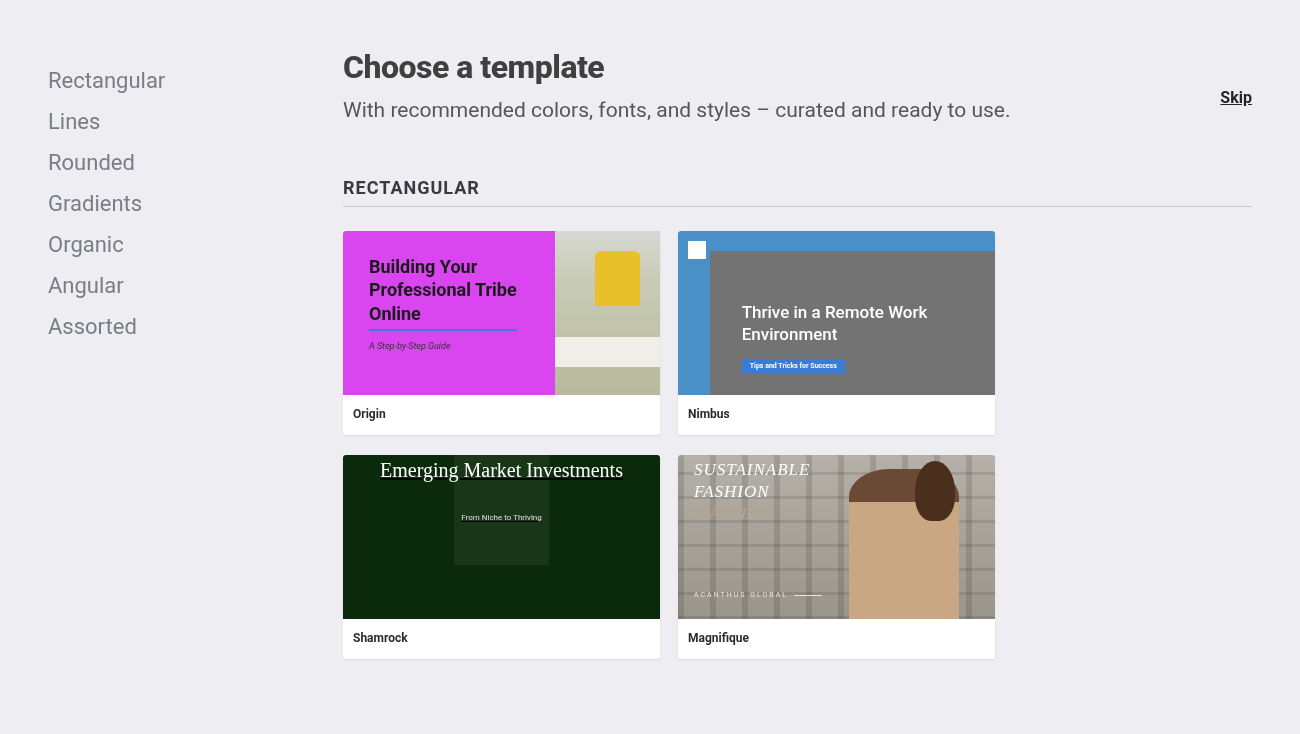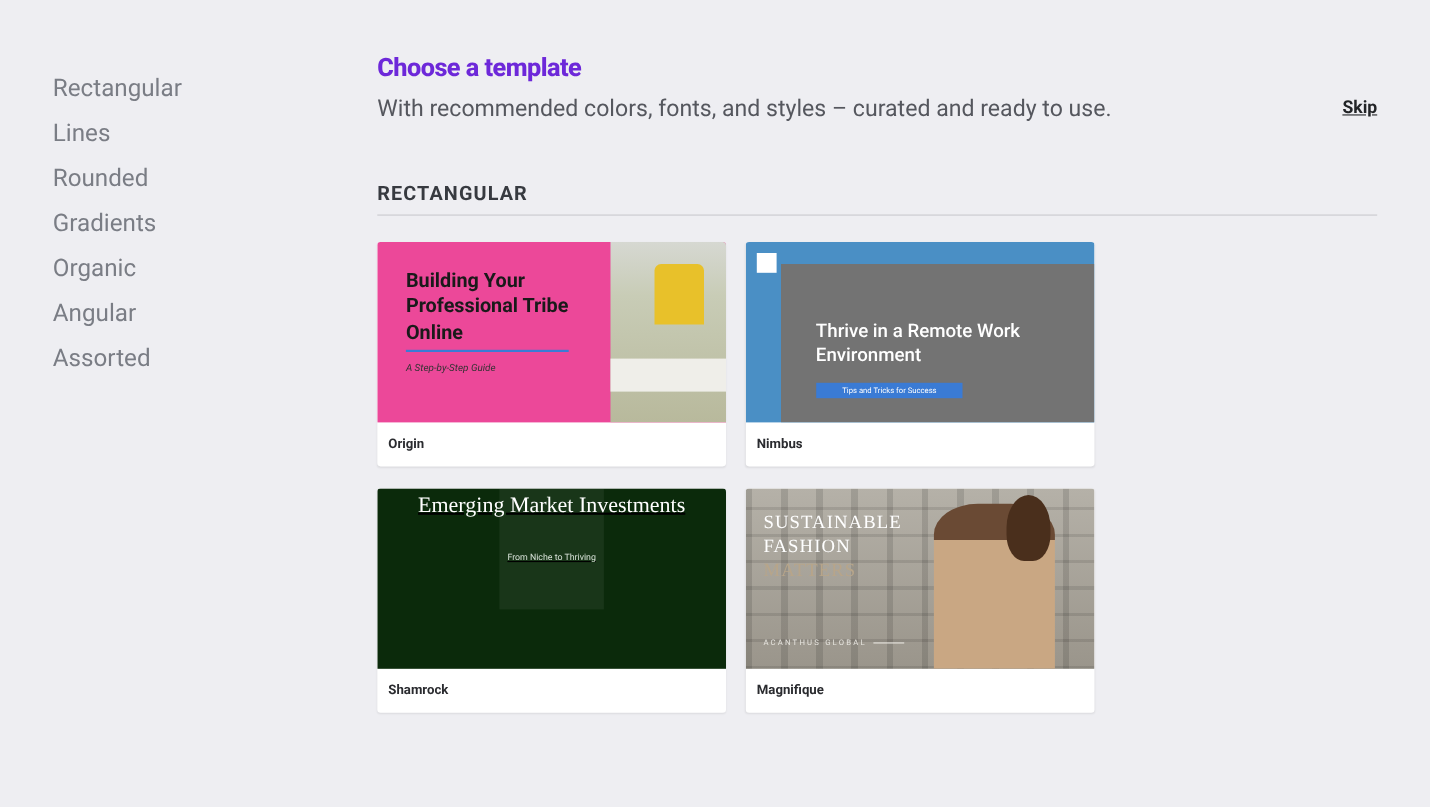--- a/index.html
+++ b/index.html
@@ -29,23 +29,23 @@
   flex: 1;
   padding: 48px 48px 0 48px;
   position: relative;
 }
 .header-row {
   display: flex;
   justify-content: space-between;
   align-items: flex-start;
 }
 .page-title {
-  font-size: 23px;
+  font-size: 32px;
   font-weight: 800;
-  color: #6d28d9;
+  color: #404040;
   letter-spacing: -0.5px;
 }
 .subtitle {
   font-size: 21px;
   color: #55575e;
   margin-top: 12px;
 }
 .skip {
   font-size: 16px;
   font-weight: 700;
@@ -87,21 +87,21 @@
 }
 .card-label {
   padding: 12px 10px 14px 10px;
   font-size: 12px;
   font-weight: 700;
   color: #2a2b2f;
 }
 
 .origin-thumb {
   display: flex;
-  background: #ec4899;
+  background: #d946ef;
 }
 .origin-left {
   flex: 0 0 67%;
   padding: 24px 0 0 26px;
 }
 .origin-title {
   font-size: 18px;
   font-weight: 700;
   color: #1a1a1a;
   line-height: 1.3;
@@ -159,22 +159,23 @@
 .nimbus-title {
   font-size: 17px;
   font-weight: 500;
   line-height: 1.3;
 }
 .nimbus-tag {
   display: inline-block;
   background: #3a7bd5;
   color: #fff;
   font-size: 7px;
-  padding: 3px 24px;
+  padding: 3px 8px;
   margin-top: 14px;
+  font-weight: bold;
 }
 
 .shamrock-thumb {
   background: #0b2a0b;
   display: flex;
   flex-direction: column;
   align-items: center;
   justify-content: flex-start;
   position: relative;
   text-decoration: underline;
@@ -218,24 +219,25 @@
 }
 .magnifique-hair {
   position: absolute;
   right: 40px; top: 6px;
   width: 40px; height: 60px;
   background: #4a2f1c;
   border-radius: 50% 50% 40% 40%;
 }
 .magnifique-text {
   position: absolute;
-  left: 16px; top: 20px;
+  left: 16px; top: 4px;
   font-family: Georgia, serif;
   letter-spacing: 1px;
   line-height: 1.3;
+  font-style: italic;
 }
 .mag-line1 { color: #fff; font-size: 17px; }
 .mag-line2 { color: #fff; font-size: 17px; }
 .mag-line3 { color: #b7a58a; font-size: 17px; }
 .magnifique-brand {
   position: absolute;
   left: 16px; bottom: 20px;
   color: #e8e6e0;
   font-size: 7px;
   letter-spacing: 2px;

